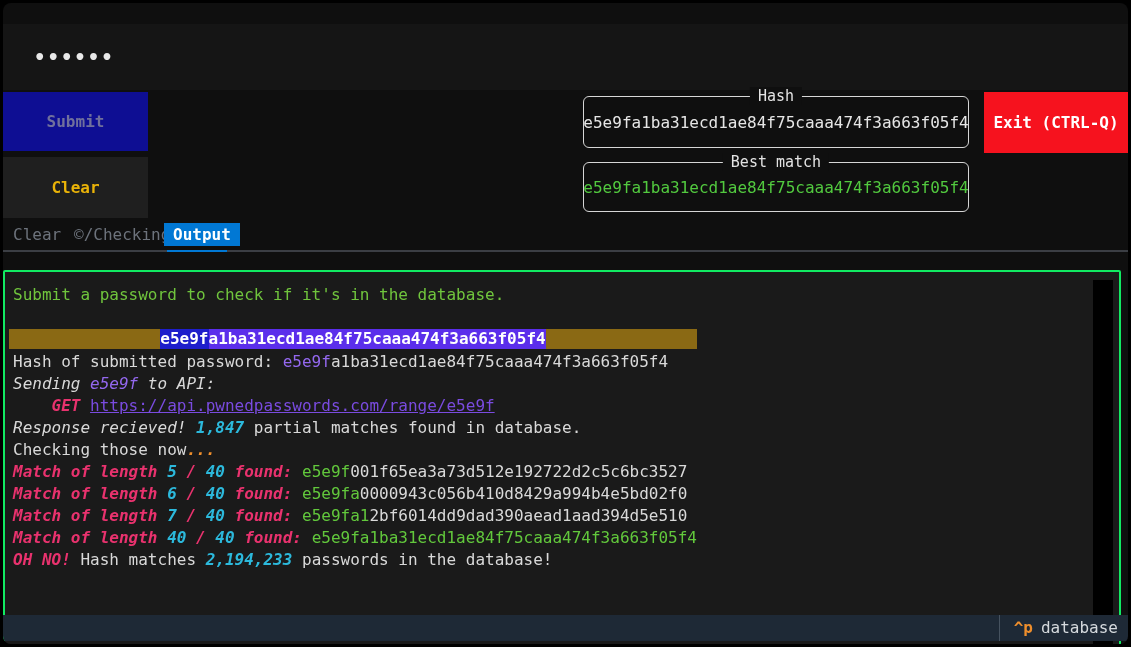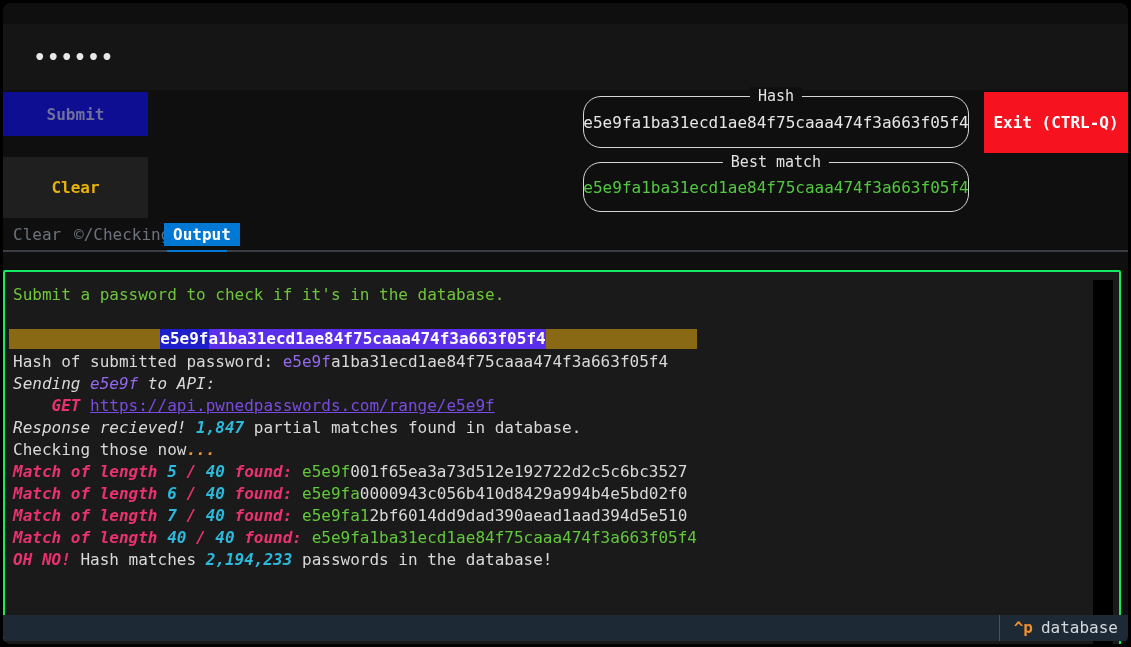--- a/index.html
+++ b/index.html
@@ -13,26 +13,26 @@
   .title{position:absolute;left:0;right:0;top:0;height:21px;line-height:21px;text-align:center;
          color:#e3e6e8;font-size:15px;}
 
   
   .input-strip{position:absolute;left:0;top:21px;right:0;height:66px;background:#151515;
                display:flex;align-items:center;}
   .dots{margin-left:31px;color:#e8e8e8;font-size:19px;letter-spacing:2px;font-weight:bold;}
 
   
   .btn{position:absolute;border:none;font-family:inherit;font-size:16px;font-weight:bold;cursor:pointer;}
-  .btn.submit{left:0;top:89px;width:145px;height:44px;background:var(--submit_bg);color:var(--submit_fg);}
+  .btn.submit{left:0;top:89px;width:145px;height:59px;background:var(--submit_bg);color:var(--submit_fg);}
   .btn.clear{left:0;top:154px;width:145px;height:61px;background:var(--clear_bg);color:#eab308;}
   .btn.exit{left:981px;top:89px;width:144px;height:61px;background:var(--exit_bg);color:#fff;}
 
   
-  .fieldbox{position:absolute;border:1.5px solid #d6d6d6;border-radius:18px;
+  .fieldbox{position:absolute;border:1.5px solid #d6d6d6;border-radius:6px;
             display:flex;align-items:center;justify-content:center;}
   .fieldbox.hash{left:580px;top:93px;width:384px;height:50px;}
   .fieldbox.best{left:580px;top:159px;width:384px;height:48px;}
   .fieldlabel{position:absolute;top:-10px;left:50%;transform:translateX(-50%);
               background:#0f0f0f;padding:0 8px;color:#e3e3e3;font-size:15px;white-space:nowrap;}
   .fieldvalue{color:#e6e6e6;font-size:16px;white-space:nowrap;}
   .fieldvalue.green{color:var(--best_match_green);}
 
   
   .tab{position:absolute;top:220px;height:23px;line-height:23px;font-size:16px;color:#6d737c;cursor:pointer;}

